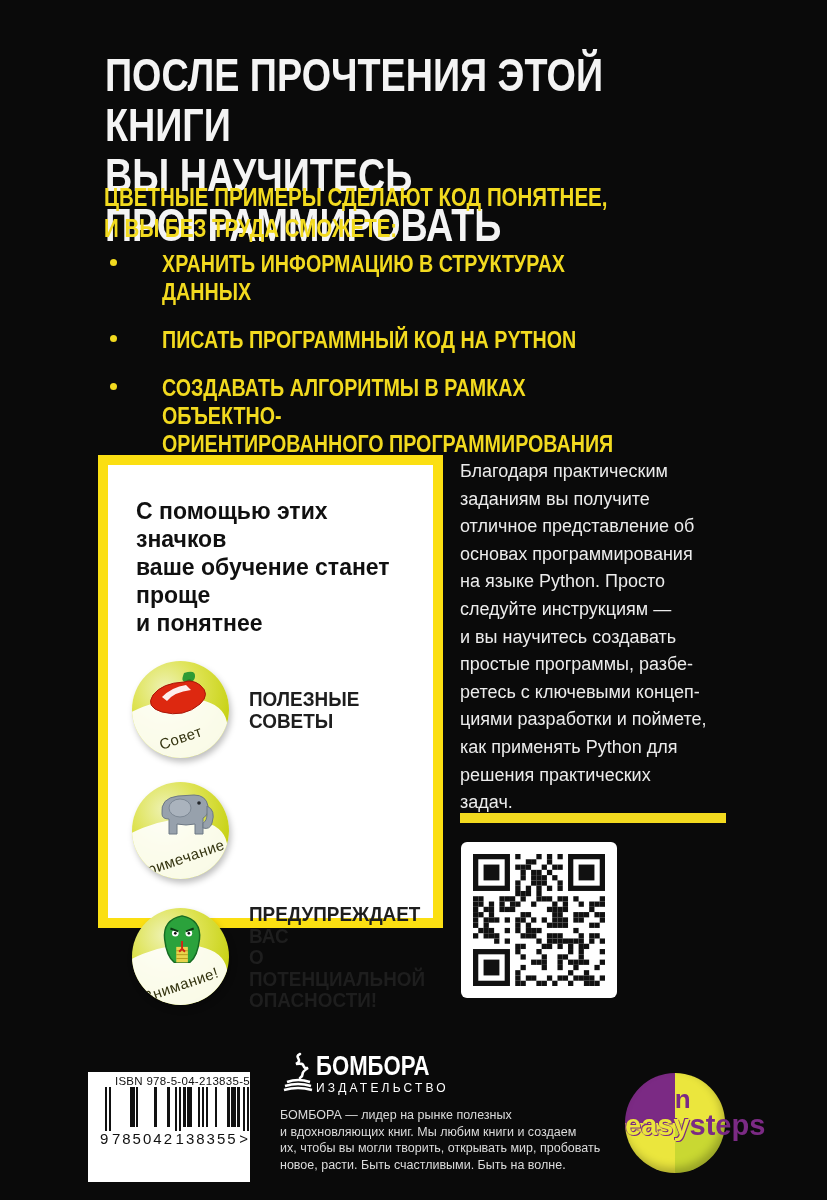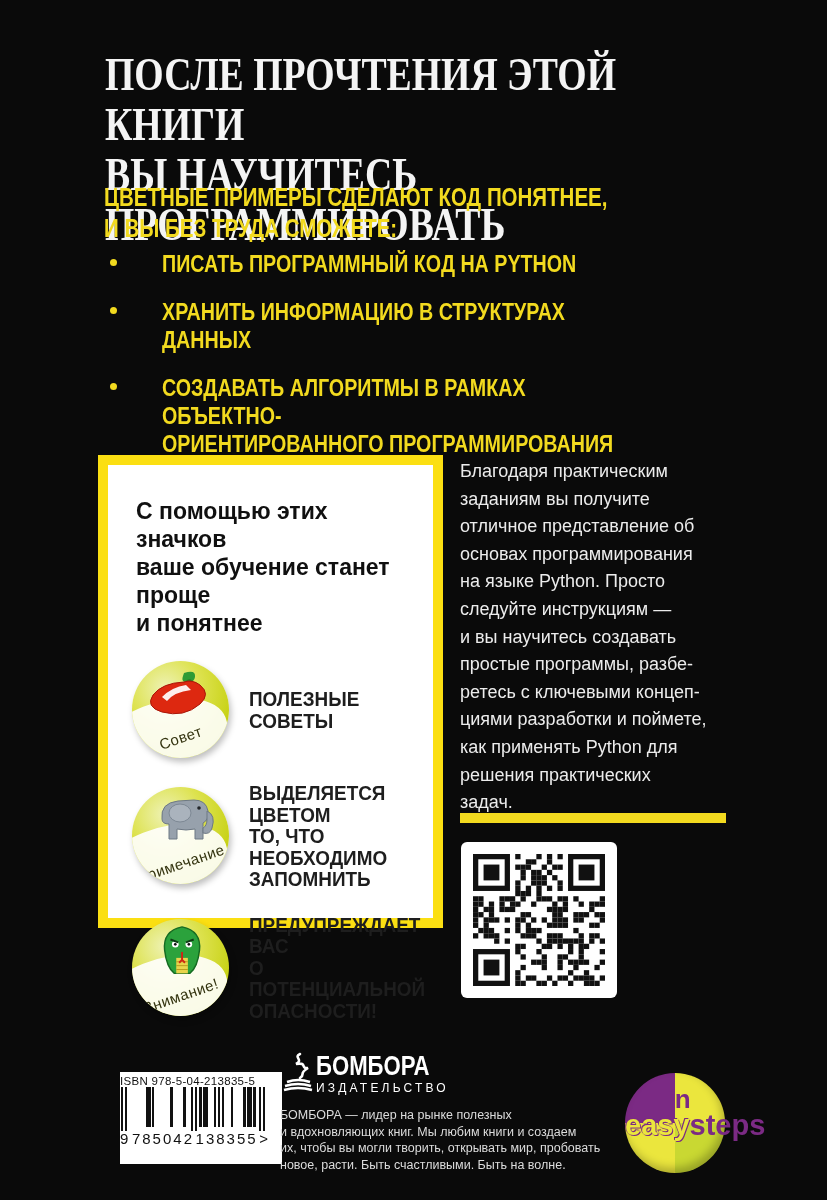--- a/index.html
+++ b/index.html
@@ -9,21 +9,20 @@
     font-family:"Liberation Sans",sans-serif;
   }
   .cond{display:inline-block;transform:scaleX(.82);transform-origin:0 50%;white-space:pre-line;}
   .cond90{display:inline-block;transform:scaleX(.9);transform-origin:0 50%;white-space:pre-line;}
 
   
   .main-title{
     position:absolute;left:105px;top:50px;width:700px;
     color:#f4f4f4;font-size:46px;font-weight:bold;line-height:50px;
     letter-spacing:0px;
-    font-family:Liberation Serif, serif;
   }
   .subtitle{
     position:absolute;left:104px;top:182px;width:620px;
     color:#f2da1f;font-size:25px;font-weight:bold;line-height:31px;
   }
   .bullets{
     position:absolute;left:100px;top:250px;width:640px;
     list-style:none;margin:0;padding:0;
     color:#f2da1f;font-size:24px;font-weight:bold;line-height:28px;
   }
@@ -83,22 +82,22 @@
 
   
   .cta{
     position:absolute;left:100px;top:950px;width:343px;text-align:right;
     color:#efa31d;font-size:20px;font-weight:bold;line-height:25.5px;
   }
   .cta .cond{transform-origin:100% 50%;}
 
   
   .barcode-box{
-    position:absolute;left:88px;top:1072px;width:162px;height:92px;background:#ffffff;
-    display:flex;flex-direction:column;align-items:flex-start;box-sizing:border-box;padding-top:3px;margin-left:32px;
+    position:absolute;left:88px;top:1072px;width:162px;height:110px;background:#ffffff;
+    display:flex;flex-direction:column;align-items:flex-end;box-sizing:border-box;padding-top:3px;
   }
   .isbn-label{color:#111;font-size:11.5px;letter-spacing:.3px;}
   .barcode-digits{
     color:#111;font-size:15px;margin-top:-1px;letter-spacing:2px;width:150px;
     display:flex;justify-content:space-between;
   }
   .publisher{position:absolute;left:280px;top:1052px;width:340px;}
   .publisher-logo{display:flex;align-items:flex-start;}
   .publisher-names{display:flex;flex-direction:column;}
   .publisher-name{color:#fff;font-size:27px;font-weight:bold;line-height:28px;}
@@ -133,25 +132,25 @@
   </div>
 
   <div class="subtitle">
     <span class="cond">ЦВЕТНЫЕ ПРИМЕРЫ СДЕЛАЮТ КОД ПОНЯТНЕЕ,
 И ВЫ БЕЗ ТРУДА СМОЖЕТЕ:</span>
   </div>
 
   <ul class="bullets">
     <li>
       <span class="dot"></span>
-      <span class="cond">ПИСАТЬ ПРОГРАММНЫЙ КОД НА PYTHON</span>
+      <span class="cond">ХРАНИТЬ ИНФОРМАЦИЮ В СТРУКТУРАХ ДАННЫХ</span>
     </li>
     <li>
       <span class="dot"></span>
-      <span class="cond">ХРАНИТЬ ИНФОРМАЦИЮ В СТРУКТУРАХ ДАННЫХ</span>
+      <span class="cond">ПИСАТЬ ПРОГРАММНЫЙ КОД НА PYTHON</span>
     </li>
     <li>
       <span class="dot"></span>
       <span class="cond">СОЗДАВАТЬ АЛГОРИТМЫ В РАМКАХ ОБЪЕКТНО-
 ОРИЕНТИРОВАННОГО ПРОГРАММИРОВАНИЯ</span>
     </li>
   </ul>
 
   <div class="icons-box">
     <div class="icons-box-inner">
@@ -178,25 +177,20 @@
       <div class="icon-row">
         <div class="ball">
           <div class="swoosh"></div>
           <svg class="animal" viewBox="0 0 80 56" style="left:14px;">
             <path d="M16 26 Q14 10 32 8 L48 7 Q60 7 62 18 Q63 27 57 30 L57 46 L49 46 L49 36 Q40 38 31 36 L31 46 L23 46 L23 31 Q16 31 16 26 Z" fill="#97a1ac" stroke="#6d7884" stroke-width="1"></path>
             <path d="M61 18 Q70 22 66 35 Q64 42 57 40 L57 35 Q61 33 61 26 Z" fill="#97a1ac" stroke="#6d7884" stroke-width="1"></path>
             <ellipse cx="34" cy="20" rx="11" ry="9" fill="#aab3bd" stroke="#7d8894" stroke-width="1"></ellipse>
             <circle cx="53" cy="15" r="1.8" fill="#22262a"></circle>
           </svg>
           <div class="badge">Примечание</div>
-        </div>
-        <div class="icon-text">
-          <span class="cond90">ВЫДЕЛЯЕТСЯ ЦВЕТОМ
-ТО, ЧТО НЕОБХОДИМО
-ЗАПОМНИТЬ</span>
         </div>
       </div>
 
       <div class="icon-row">
         <div class="ball">
           <div class="swoosh"></div>
           <svg class="animal" viewBox="0 0 80 64" style="height:62px;top:4px;left:12px;">
             <path d="M38 4 Q18 8 20 28 Q22 46 30 52 L46 52 Q54 46 56 28 Q58 8 38 4 Z" fill="#2ba23c" stroke="#156b22" stroke-width="1.5"></path>
             <rect x="32" y="36" width="12" height="16" fill="#e8d44c"></rect>
             <path d="M32 40 h12 M32 44 h12 M32 48 h12" stroke="#b89c1d" stroke-width="1"></path>

